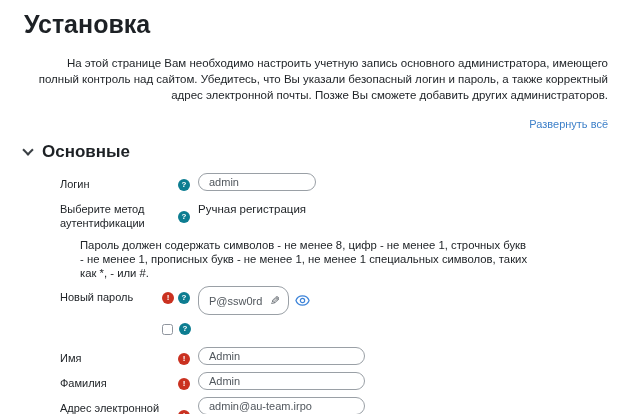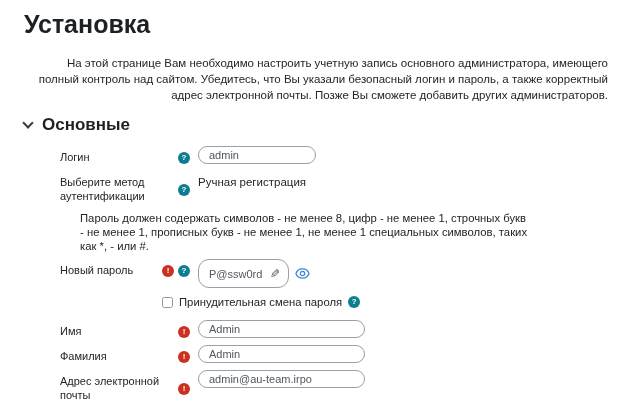--- a/index.html
+++ b/index.html
@@ -72,20 +72,23 @@
 </style>
 </head>
 <body>
 
 <div class="container">
 
   <h1 class="page-title">Установка</h1>
 
   <div class="intro">На этой странице Вам необходимо настроить учетную запись основного администратора, имеющего полный контроль над сайтом. Убедитесь, что Вы указали безопасный логин и пароль, а также корректный адрес электронной почты. Позже Вы сможете добавить других администраторов.</div>
 
+  <div class="expand-row">
+    <a class="expand-link">Развернуть всё</a>
+  </div>
 
   <div class="section-header">
     <span class="chevron"></span>
     <span class="section-title">Основные</span>
   </div>
 
   <div class="form">
 
     <div class="frow">
       <div class="flabel">
@@ -130,21 +133,20 @@
           <svg width="15" height="13" viewBox="0 0 16 13">
             <path d="M8 1.5C4.6 1.5 1.9 3.9 1 6.5c.9 2.6 3.6 5 7 5s6.1-2.4 7-5c-.9-2.6-3.6-5-7-5z" fill="none" stroke="#3e84d9" stroke-width="1.3"></path>
             <circle cx="8" cy="6.5" r="2.3" fill="none" stroke="#3e84d9" stroke-width="1.3"></circle>
           </svg>
         </span>
       </div>
     </div>
 
     <div class="checkbox-row">
       <input type="checkbox" class="checkbox" style="">
-      <span class="cb-label">Принудительная смена пароля</span>
       <span class="badge-icon help">?</span>
     </div>
 
     <div class="frow">
       <div class="flabel">
         <span class="ltext">Имя</span>
         <span class="licons">
           <span class="badge-icon req">!</span>
         </span>
       </div>

